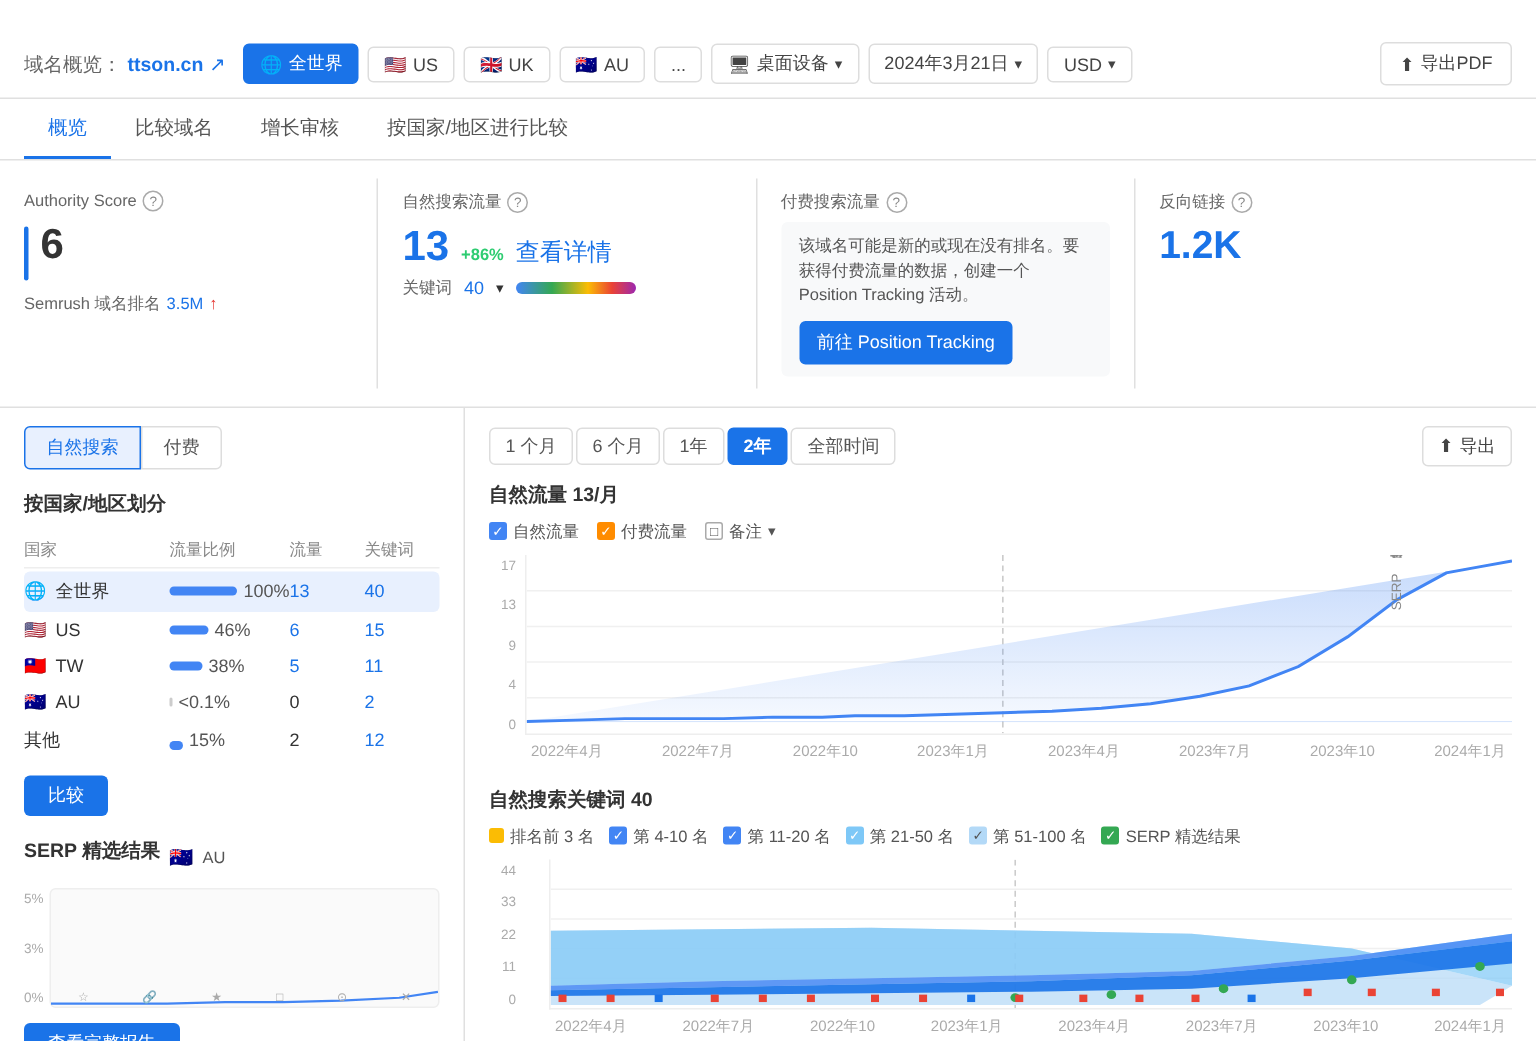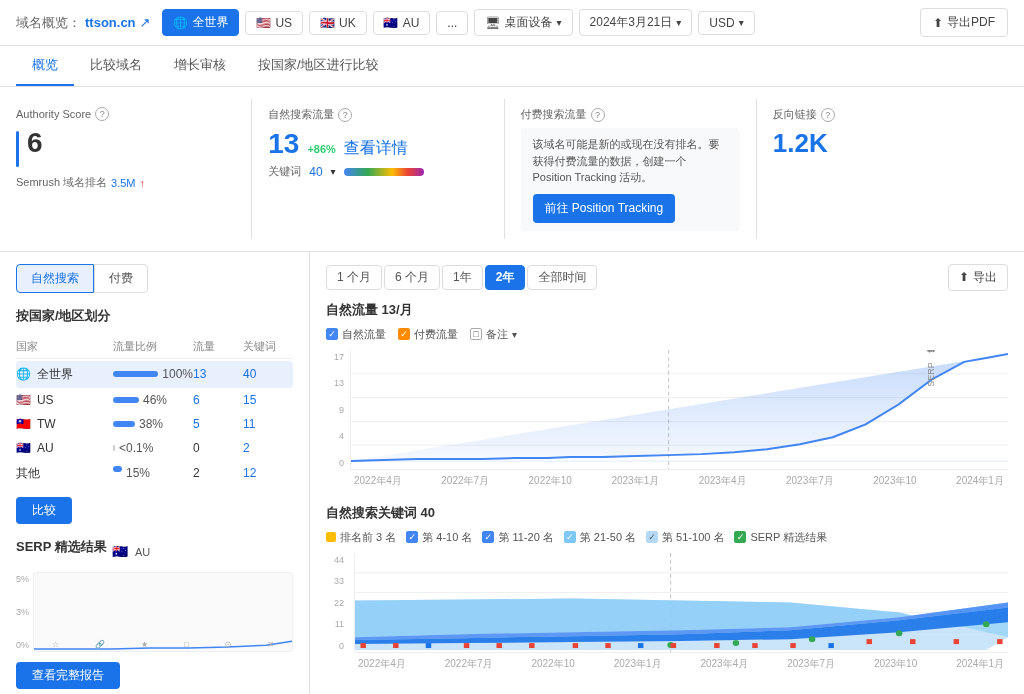--- a/index.html
+++ b/index.html
@@ -1,18 +1,18 @@
 <!DOCTYPE html>
 <html><head>
   <meta charset="utf-8">
   <style>
     * { box-sizing: border-box; margin: 0; padding: 0; }
     body { font-family: -apple-system, BlinkMacSystemFont, 'Segoe UI', sans-serif; font-size: 13px; color: #333; background: #fff; }
     
-    .top-bar { display: flex; align-items: center; justify-content: space-between; padding: 8px 16px; border-bottom: 1px solid #e0e0e0; background: #fff; }
+    .top-bar { display: flex; align-items: center; justify-content: space-between; padding: 8px 16px; border-bottom: 1px solid #e0e0e0; background: #fff; margin-top: 20px; }
     .domain-label { font-size: 13px; color: #666; display: flex; align-items: center; gap: 4px; }
     .domain-name { color: #1a73e8; font-weight: 600; }
     .top-filters { display: flex; align-items: center; gap: 6px; }
     .filter-btn { display: flex; align-items: center; gap: 4px; padding: 4px 10px; border: 1px solid #ddd; border-radius: 4px; background: #fff; cursor: pointer; font-size: 12px; color: #444; }
     .filter-btn.active { background: #1a73e8; color: #fff; border-color: #1a73e8; }
     .export-btn { display: flex; align-items: center; gap: 4px; padding: 5px 12px; border: 1px solid #ddd; border-radius: 4px; background: #fff; cursor: pointer; font-size: 12px; color: #444; }
     
     .nav-tabs { display: flex; gap: 0; padding: 0 16px; border-bottom: 1px solid #e0e0e0; }
     .nav-tab { padding: 10px 16px; font-size: 13px; color: #555; cursor: pointer; border-bottom: 2px solid transparent; }
     .nav-tab.active { color: #1a73e8; border-bottom: 2px solid #1a73e8; font-weight: 500; }
@@ -279,21 +279,21 @@
           <span class="pct">&lt;0.1%</span>
         </span>
         <span class="num-plain">0</span>
         <span class="num-link">2</span>
       </div>
 
       <div class="table-row">
         <span class="country-name">
           <span>其他</span>
         </span>
-        <span style="display:flex; align-items:flex-start; gap:4px;">
+        <span style="display:flex; align-items:flex-end; gap:4px;">
           <span class="mini-bar" style="width:9px;"></span>
           <span class="pct">15%</span>
         </span>
         <span class="num-plain">2</span>
         <span class="num-link">12</span>
       </div>
     </div>
     
     <button class="compare-btn">比较</button>
     
@@ -435,21 +435,21 @@
         <div class="kw-legend-item">
           <div style="width:12px;height:12px;border:1px solid #b3d9f7;background:#b3d9f7;border-radius:2px;display:flex;align-items:center;justify-content:center;color:#555;font-size:9px;">✓</div>
           <span>第 51-100 名</span>
         </div>
         <div class="kw-legend-item">
           <div style="width:12px;height:12px;border:1px solid #34a853;background:#34a853;border-radius:2px;display:flex;align-items:center;justify-content:center;color:#fff;font-size:9px;">✓</div>
           <span>SERP 精选结果</span>
         </div>
       </div>
 
-      <div style="display:flex; gap:8px;">
+      <div style="display:flex; gap:20px;">
         <div style="display:flex; flex-direction:column; justify-content:space-between; font-size:9px; color:#aaa; height:100px; padding:2px 2px; text-align:right; min-width:20px;">
           <span>44</span>
           <span>33</span>
           <span>22</span>
           <span>11</span>
           <span>0</span>
         </div>
         <div style="flex:1; position:relative;">
           <div class="chart-area2">
             <svg width="100%" height="100%" viewBox="0 0 600 100" preserveAspectRatio="none">

